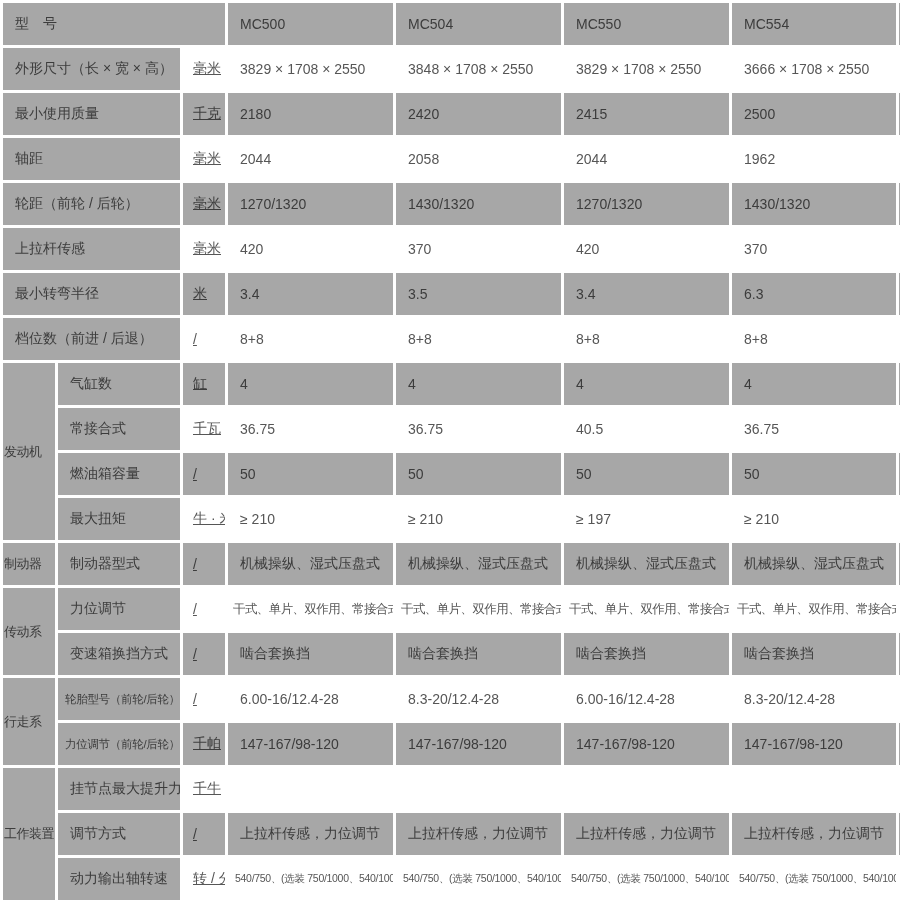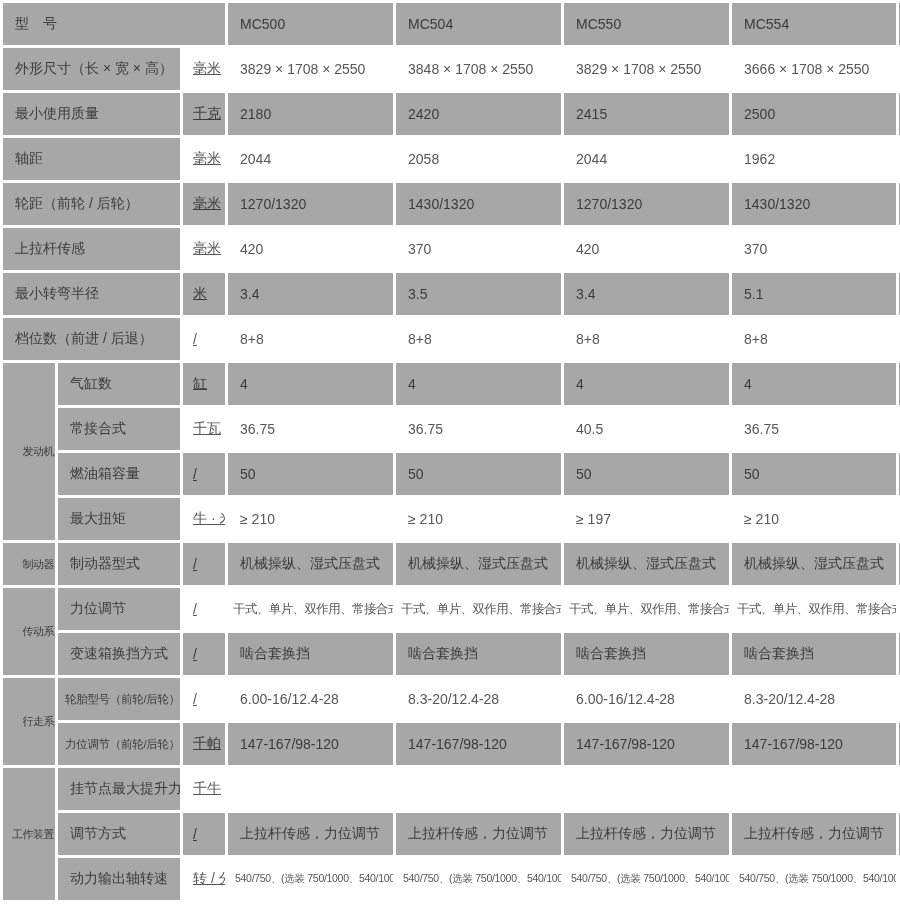--- a/index.html
+++ b/index.html
@@ -32,23 +32,23 @@
     text-align:left;
     overflow:hidden;
     white-space:nowrap;
     background:var(--bg);
   }
   .gray{
     background:var(--gray);
     color:var(--text-gray-cell);
   }
   .group{
-    text-align:right;
+    text-align:left;
     padding:0 1px;
-    font-size:11px;
+    font-size:13px;
     letter-spacing:-0.5px;
     font-family:Liberation Mono, monospace;
   }
   .unit{padding-left:10px;text-decoration:underline;}
   .small{font-size:11.5px;padding-left:7px;letter-spacing:-0.3px;text-align:right;}
   .compact{font-size:12.5px;padding-left:5px;letter-spacing:-0.6px;}
   .tiny{font-size:10.5px;padding-left:7px;letter-spacing:-0.3px;}
 </style>
 </head>
 <body>
@@ -120,21 +120,21 @@
           <td class="cell">420</td>
           <td class="cell">370</td>
           <td class="cell"></td>
         </tr>
         <tr>
           <td class="cell gray" colspan="2">最小转弯半径</td>
           <td class="cell unit gray">米</td>
           <td class="cell gray">3.4</td>
           <td class="cell gray">3.5</td>
           <td class="cell gray">3.4</td>
-          <td class="cell gray">5.1</td>
+          <td class="cell gray">6.3</td>
           <td class="cell gray"></td>
         </tr>
         <tr>
           <td class="cell gray" colspan="2">档位数（前进 / 后退）</td>
           <td class="cell unit">/</td>
           <td class="cell">8+8</td>
           <td class="cell">8+8</td>
           <td class="cell">8+8</td>
           <td class="cell">8+8</td>
           <td class="cell"></td>

